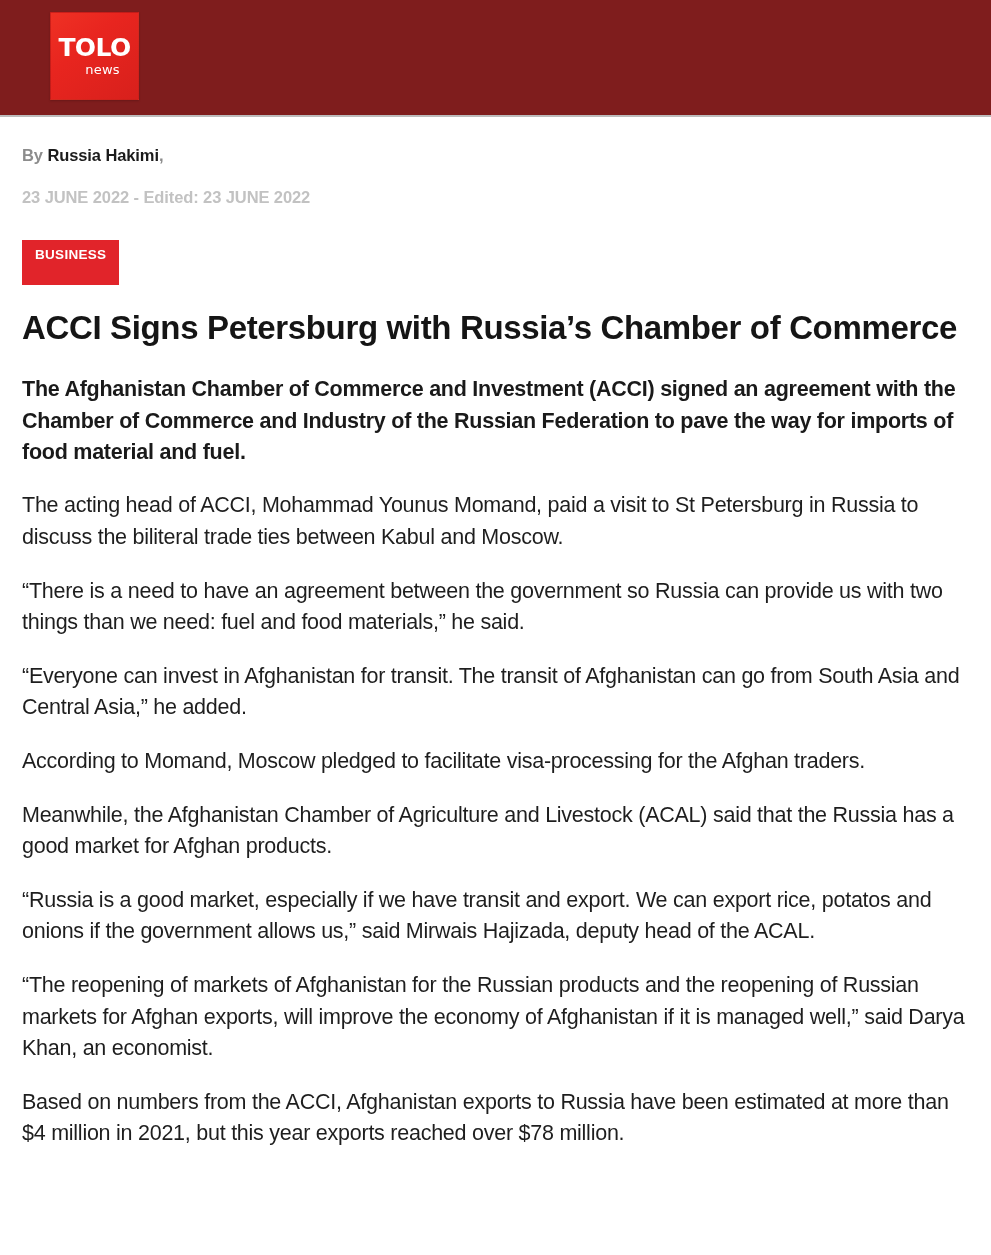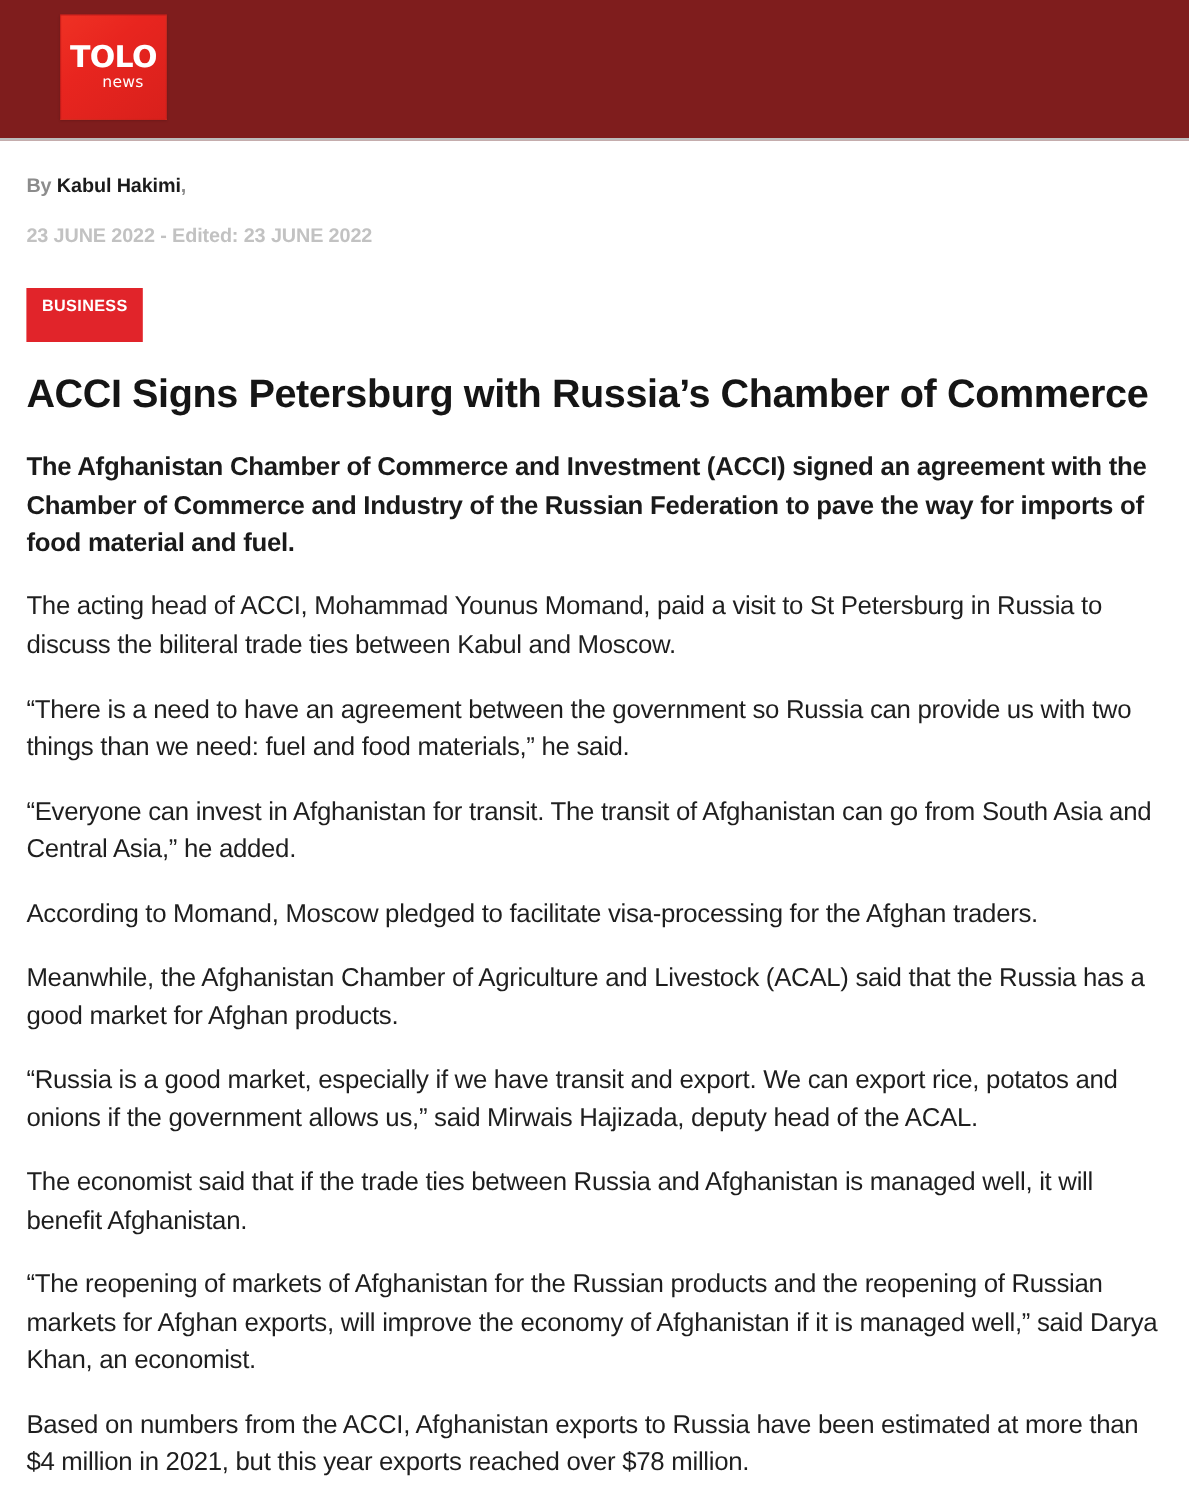--- a/index.html
+++ b/index.html
@@ -148,35 +148,34 @@
       <span class="logo-tolo">TOLO</span>
       <span class="logo-news">news</span>
     </span>
   </a>
 </header>
 
 <main class="article">
 
   <div class="byline">
     <span class="byline-line1">By</span>
-    <span class="byline-author">Kabul Hakimi</span><span class="byline-comma">,</span>
+    <span class="byline-author">Russia Hakimi</span><span class="byline-comma">,</span>
     <span class="byline-dates">23 JUNE 2022 - Edited: 23 JUNE 2022</span>
   </div>
 
   <a class="category-badge" href="#">BUSINESS</a>
 
   <h1 class="headline">ACCI Signs Petersburg with Russia’s Chamber of Commerce</h1>
 
   <p class="lead">The Afghanistan Chamber of Commerce and Investment (ACCI) signed an agreement with the Chamber of Commerce and Industry of the Russian Federation to pave the way for imports of food material and fuel.</p>
 
   <div>
     <p class="body-par">The acting head of ACCI, Mohammad Younus Momand, paid a visit to St Petersburg in Russia to discuss the biliteral trade ties between Kabul and Moscow.</p>
     <p class="body-par">“There is a need to have an agreement between the government so Russia can provide us with two things than we need: fuel and food materials,” he said.</p>
     <p class="body-par">“Everyone can invest in Afghanistan for transit. The transit of Afghanistan can go from South Asia and Central Asia,” he added.</p>
     <p class="body-par">According to Momand, Moscow pledged to facilitate visa-processing for the Afghan traders.</p>
     <p class="body-par">Meanwhile, the Afghanistan Chamber of Agriculture and Livestock (ACAL) said that the Russia has a good market for Afghan products.</p>
     <p class="body-par">“Russia is a good market, especially if we have transit and export. We can export rice, potatos and onions if the government allows us,” said Mirwais Hajizada, deputy head of the ACAL.</p>
-    <p class="body-par">The economist said that if the trade ties between Russia and Afghanistan is managed well, it will benefit Afghanistan.</p>
     <p class="body-par">“The reopening of markets of Afghanistan for the Russian products and the reopening of Russian markets for Afghan exports, will improve the economy of Afghanistan if it is managed well,” said Darya Khan, an economist.</p>
     <p class="body-par">Based on numbers from the ACCI, Afghanistan exports to Russia have been estimated at more than $4 million in 2021, but this year exports reached over $78 million.</p>
   </div>
 
 </main>
 
 </body></html>

